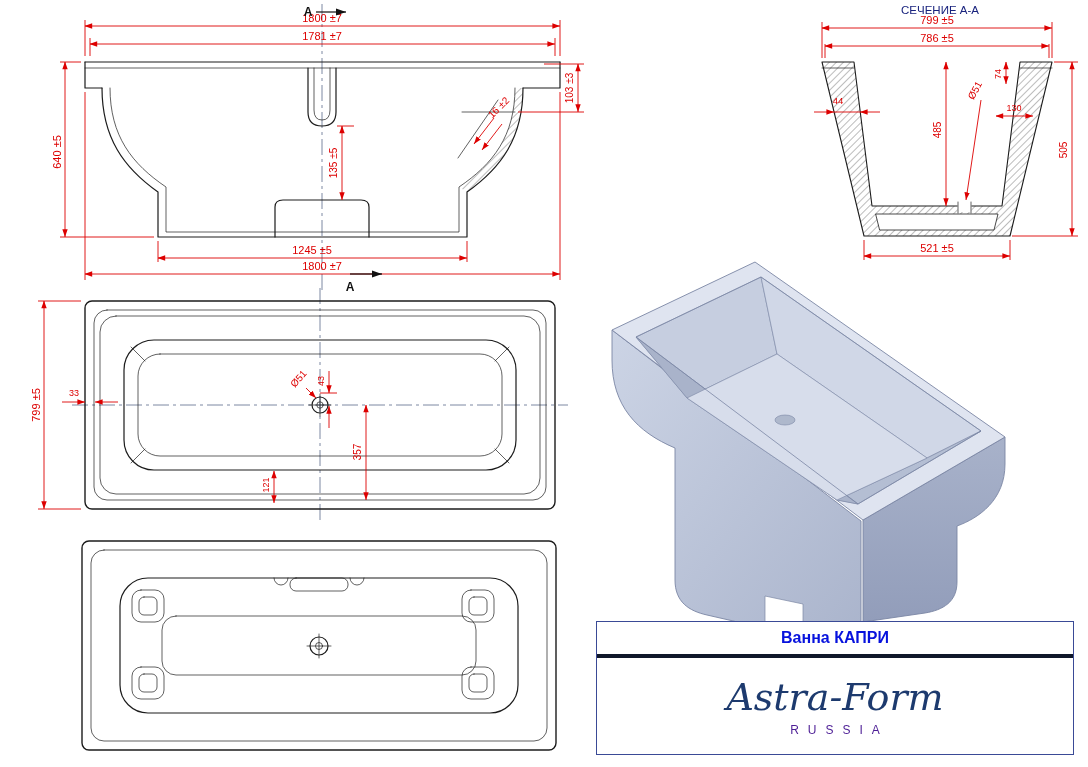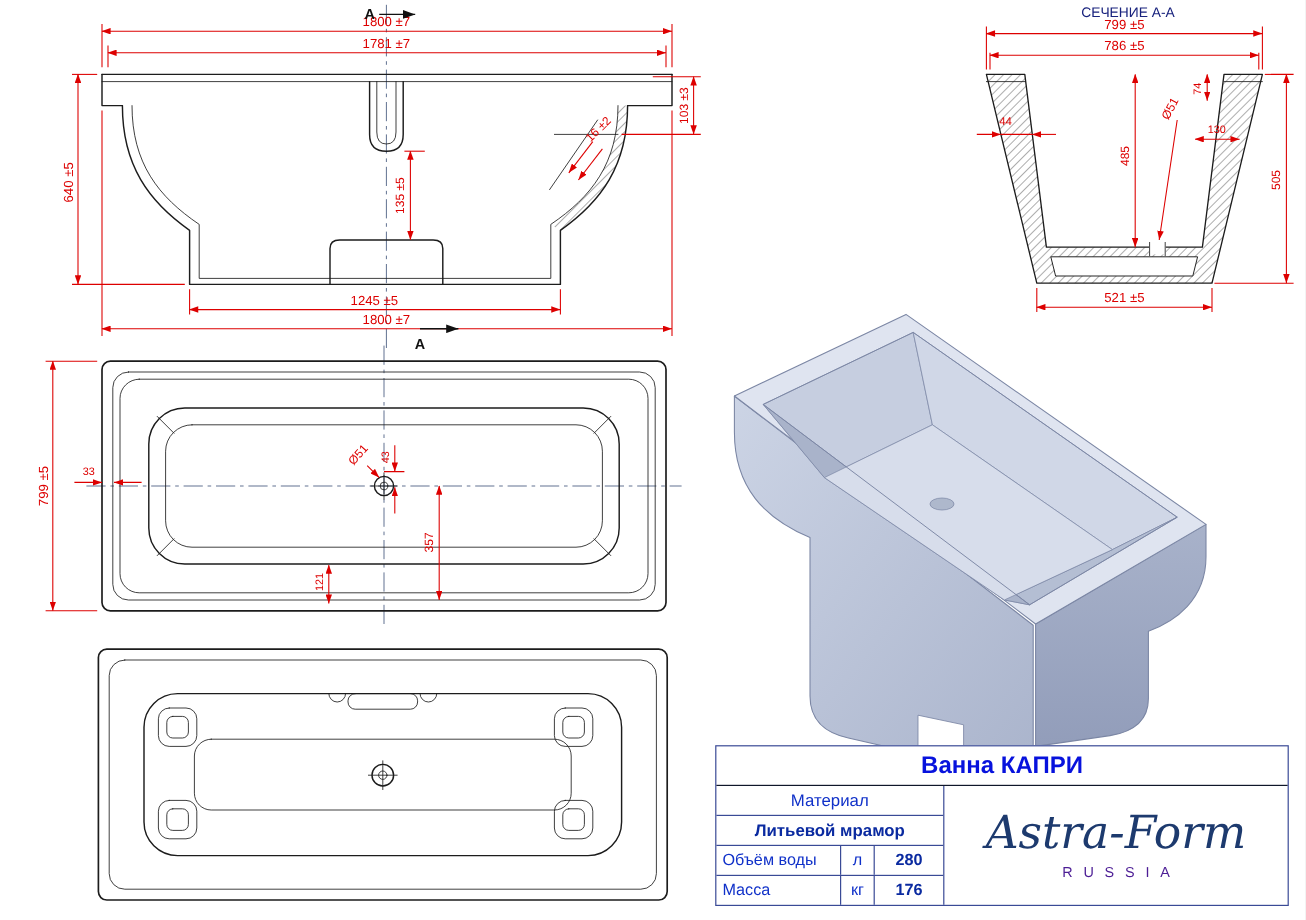--- a/index.html
+++ b/index.html
@@ -12,21 +12,21 @@
   .dim line{stroke:#dd0000;stroke-width:0.9;}
   .dim text{fill:#dd0000;font-size:11px;text-anchor:middle;}
   .cl{stroke:#5a6b8c;stroke-width:0.8;stroke-dasharray:16 4 3 4;fill:none;}
   .mark text{fill:#111;font-size:12px;text-anchor:middle;font-weight:bold;}
   .mark line{stroke:#111;stroke-width:1.2;}
   .sec-title{fill:#18227d;font-size:11.5px;text-anchor:middle;}
   
   .tblock{position:absolute;left:596px;top:621px;width:478px;height:134px;
           border:1.5px solid #3a4a96;background:#fff;box-sizing:border-box;}
   .tb-title{height:32px;line-height:32px;text-align:center;color:#0712dd;font-weight:bold;
-            font-size:20px;border-bottom:1px solid #0f172a;}
+            font-size:16px;border-bottom:4px solid #0f172a;}
   .tb-body{display:flex;height:99px;}
   .tb-left{width:190px;border-right:1px solid #3a4a96;display:flex;flex-direction:column;box-sizing:border-box;}
   .tb-cell,.tb-row{height:25px;line-height:24px;border-bottom:1px solid #3a4a96;box-sizing:border-box;}
   .tb-row:last-child{border-bottom:none;}
   .tb-cell{text-align:center;}
   .tb-mat{color:#1031c9;font-size:14px;}
   .tb-matv{color:#0a2aa0;font-weight:bold;font-size:14px;}
   .tb-row{display:flex;}
   .tb-row .c1{width:104px;border-right:1px solid #3a4a96;padding-left:5px;color:#1031c9;font-size:13.5px;box-sizing:border-box;}
   .tb-row .c2{width:28px;border-right:1px solid #3a4a96;text-align:center;color:#1031c9;font-size:13.5px;box-sizing:border-box;}
@@ -280,34 +280,20 @@
       <path d="M61,89 L112,150 L262,252 L283,256 Z" fill="#a9b3ca" stroke-width="0.6"></path>
       <path d="M112,150 L202,106 L352,210 L262,252 Z" fill="#d7ddeb" stroke-width="0.6"></path>
       <ellipse cx="210" cy="172" rx="10" ry="5" fill="#aeb8cc" stroke-width="0.6"></ellipse>
       <path d="M61,89 L186,29 L406,183 L283,256 Z" fill="none" stroke-width="0.8"></path>
     </g>
   </svg>
 
   <div class="tblock">
     <div class="tb-title">Ванна КАПРИ</div>
     <div class="tb-body">
-      <div class="tb-left">
-        <div class="tb-cell tb-mat">Материал</div>
-        <div class="tb-cell tb-matv">Литьевой мрамор</div>
-        <div class="tb-row">
-          <span class="c1">Объём воды</span>
-          <span class="c2">л</span>
-          <span class="c3">280</span>
-        </div>
-        <div class="tb-row">
-          <span class="c1">Масса</span>
-          <span class="c2">кг</span>
-          <span class="c3">176</span>
-        </div>
-      </div>
       <div class="tb-right">
         <div class="brand">Astra-Form</div>
         <div class="brand-sub">RUSSIA</div>
       </div>
     </div>
   </div>
 
 </div>
 
 </body></html>

